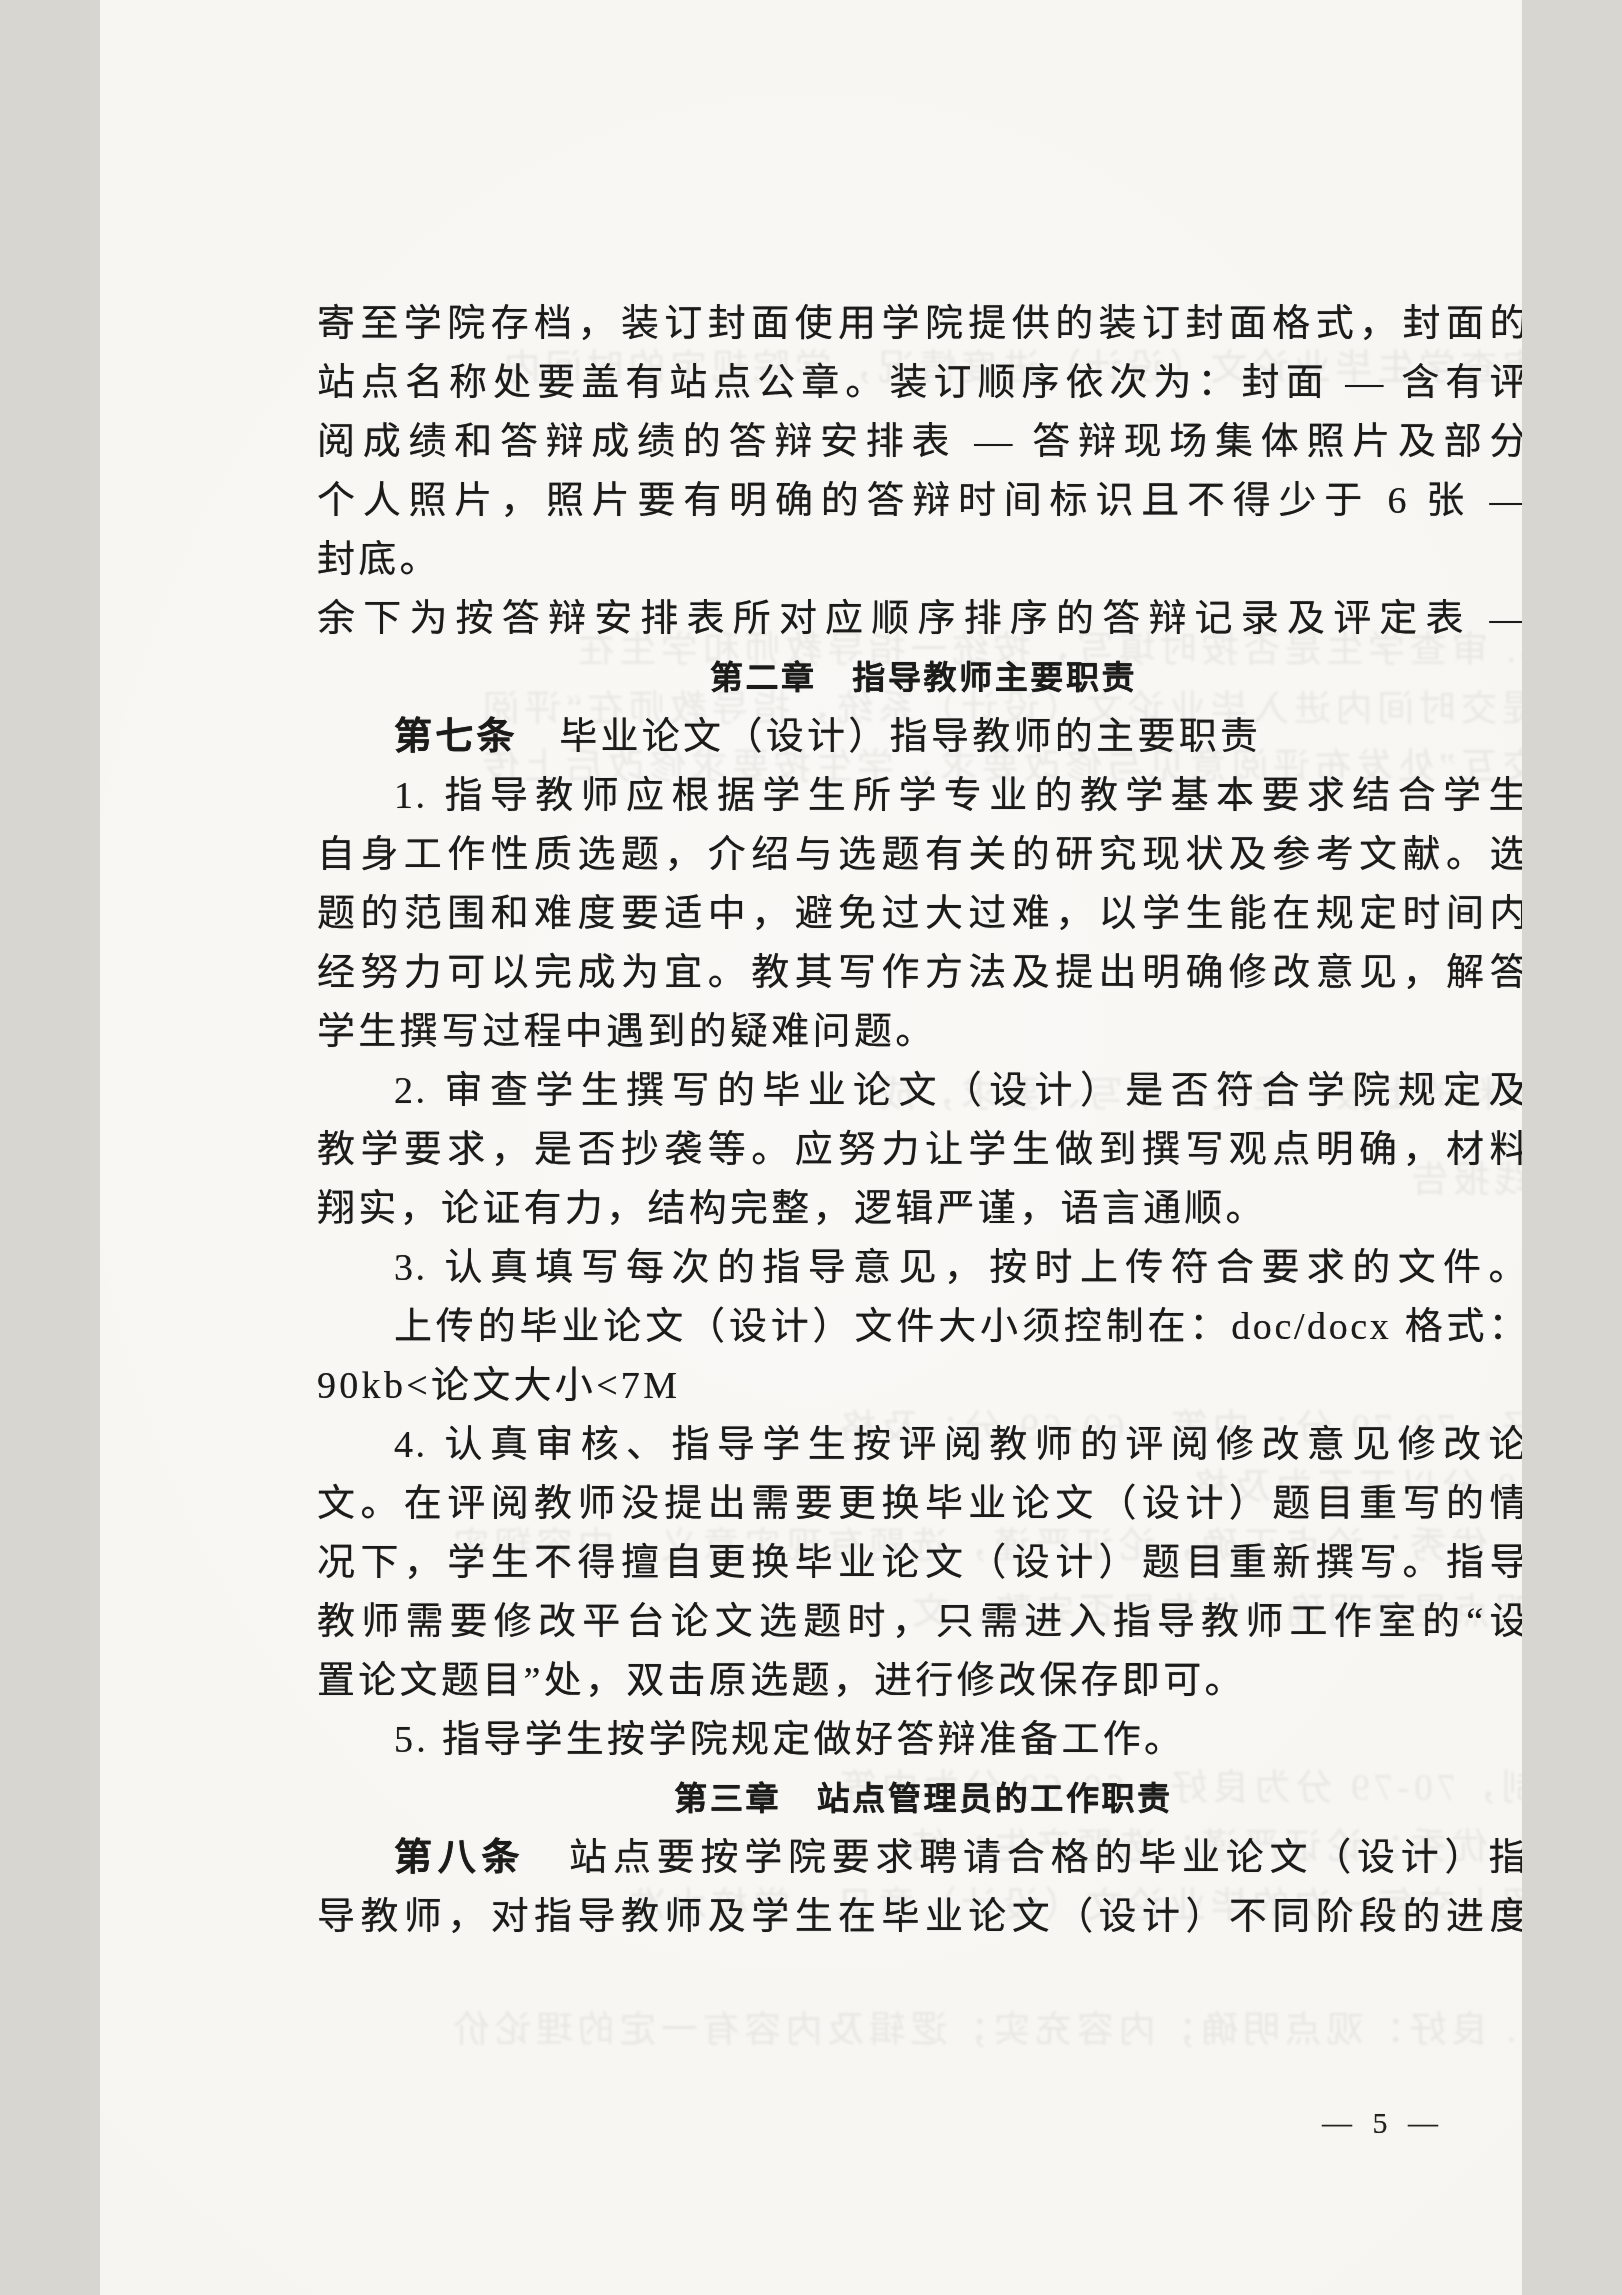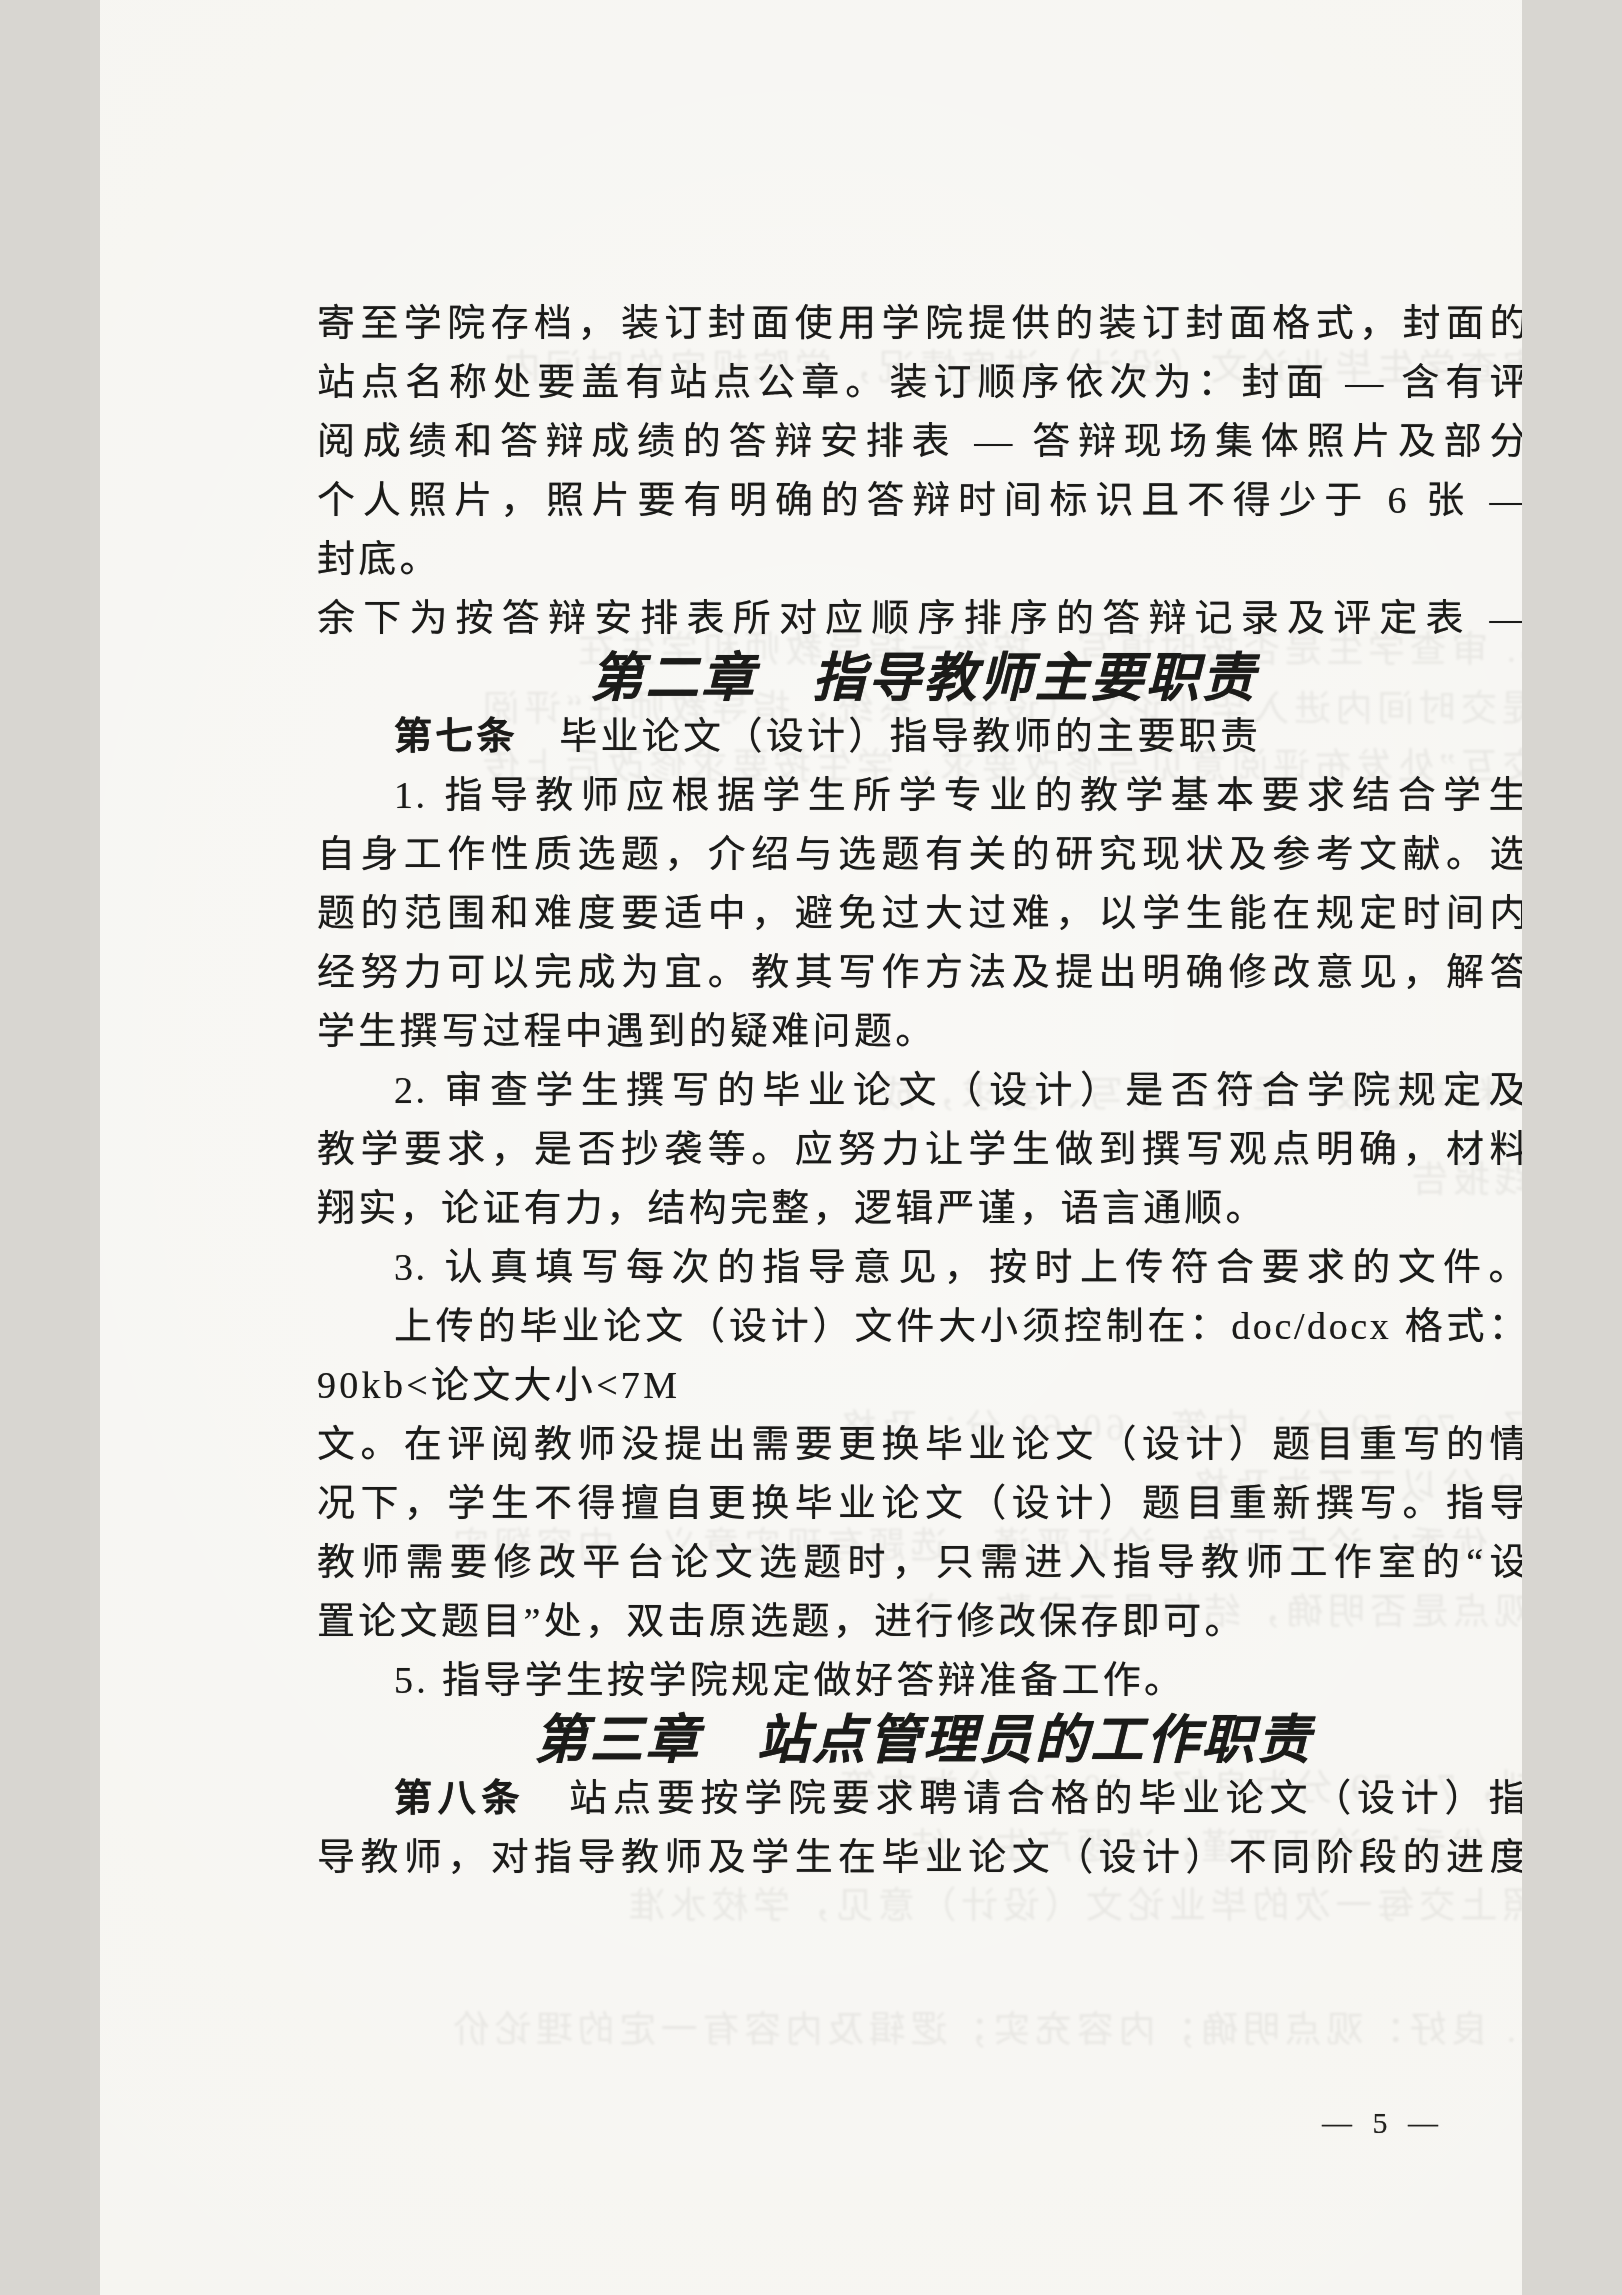--- a/index.html
+++ b/index.html
@@ -48,25 +48,24 @@
     letter-spacing:2.6px;
     text-align:justify;
     text-align-last:justify;
     -moz-text-align-last:justify;
   }
   .line.indent-justify,.line.indent-plain{padding-left:77px;}
   .line.indent-justify{width:1135px;}
   .line.heading{
     font-family:"Liberation Sans","DejaVu Sans",sans-serif;
     font-weight:bold;
-    font-size:53px;
+    font-size:33px;
     letter-spacing:2.6px;
     text-align:center;
     text-shadow:0 0 0.7px rgba(0,0,0,.8);
-    font-style:italic;
   }
   .art{
     font-family:Liberation Serif, serif;
     font-weight:bold;
     text-shadow:0 0 0.7px rgba(0,0,0,.8);
   }
   .page-number{
     position:absolute;left:1222px;top:2106px;
     font-size:30px;letter-spacing:6.5px;
     color:#22221f;
@@ -108,20 +107,21 @@
       <div class="line justify"><span>自身工作性质选题，介绍与选题有关的研究现状及参考文献。选</span></div>
       <div class="line justify"><span>题的范围和难度要适中，避免过大过难，以学生能在规定时间内</span></div>
       <div class="line justify"><span>经努力可以完成为宜。教其写作方法及提出明确修改意见，解答</span></div>
       <div class="line plain"><span>学生撰写过程中遇到的疑难问题。</span></div>
       <div class="line indent-justify"><span>2. 审查学生撰写的毕业论文（设计）是否符合学院规定及</span></div>
       <div class="line justify"><span>教学要求，是否抄袭等。应努力让学生做到撰写观点明确，材料</span></div>
       <div class="line plain"><span>翔实，论证有力，结构完整，逻辑严谨，语言通顺。</span></div>
       <div class="line indent-justify"><span>3. 认真填写每次的指导意见，按时上传符合要求的文件。</span></div>
       <div class="line indent-justify"><span>上传的毕业论文（设计）文件大小须控制在：doc/docx 格式：</span></div>
       <div class="line plain"><span>90kb&lt;论文大小&lt;7M</span></div>
+      <div class="line indent-justify"><span>4. 认真审核、指导学生按评阅教师的评阅修改意见修改论</span></div>
       <div class="line justify"><span>文。在评阅教师没提出需要更换毕业论文（设计）题目重写的情</span></div>
       <div class="line justify"><span>况下，学生不得擅自更换毕业论文（设计）题目重新撰写。指导</span></div>
       <div class="line justify"><span>教师需要修改平台论文选题时，只需进入指导教师工作室的“设</span></div>
       <div class="line plain"><span>置论文题目”处，双击原选题，进行修改保存即可。</span></div>
       <div class="line indent-plain"><span>5. 指导学生按学院规定做好答辩准备工作。</span></div>
       <div class="line heading"><span>第三章　站点管理员的工作职责</span></div>
       <div class="line indent-justify"><span class="art">第八条</span><span>　站点要按学院要求聘请合格的毕业论文（设计）指</span></div>
       <div class="line justify"><span>导教师，对指导教师及学生在毕业论文（设计）不同阶段的进度</span></div>
     </div>
   <div class="page-number">— 5 —</div>

